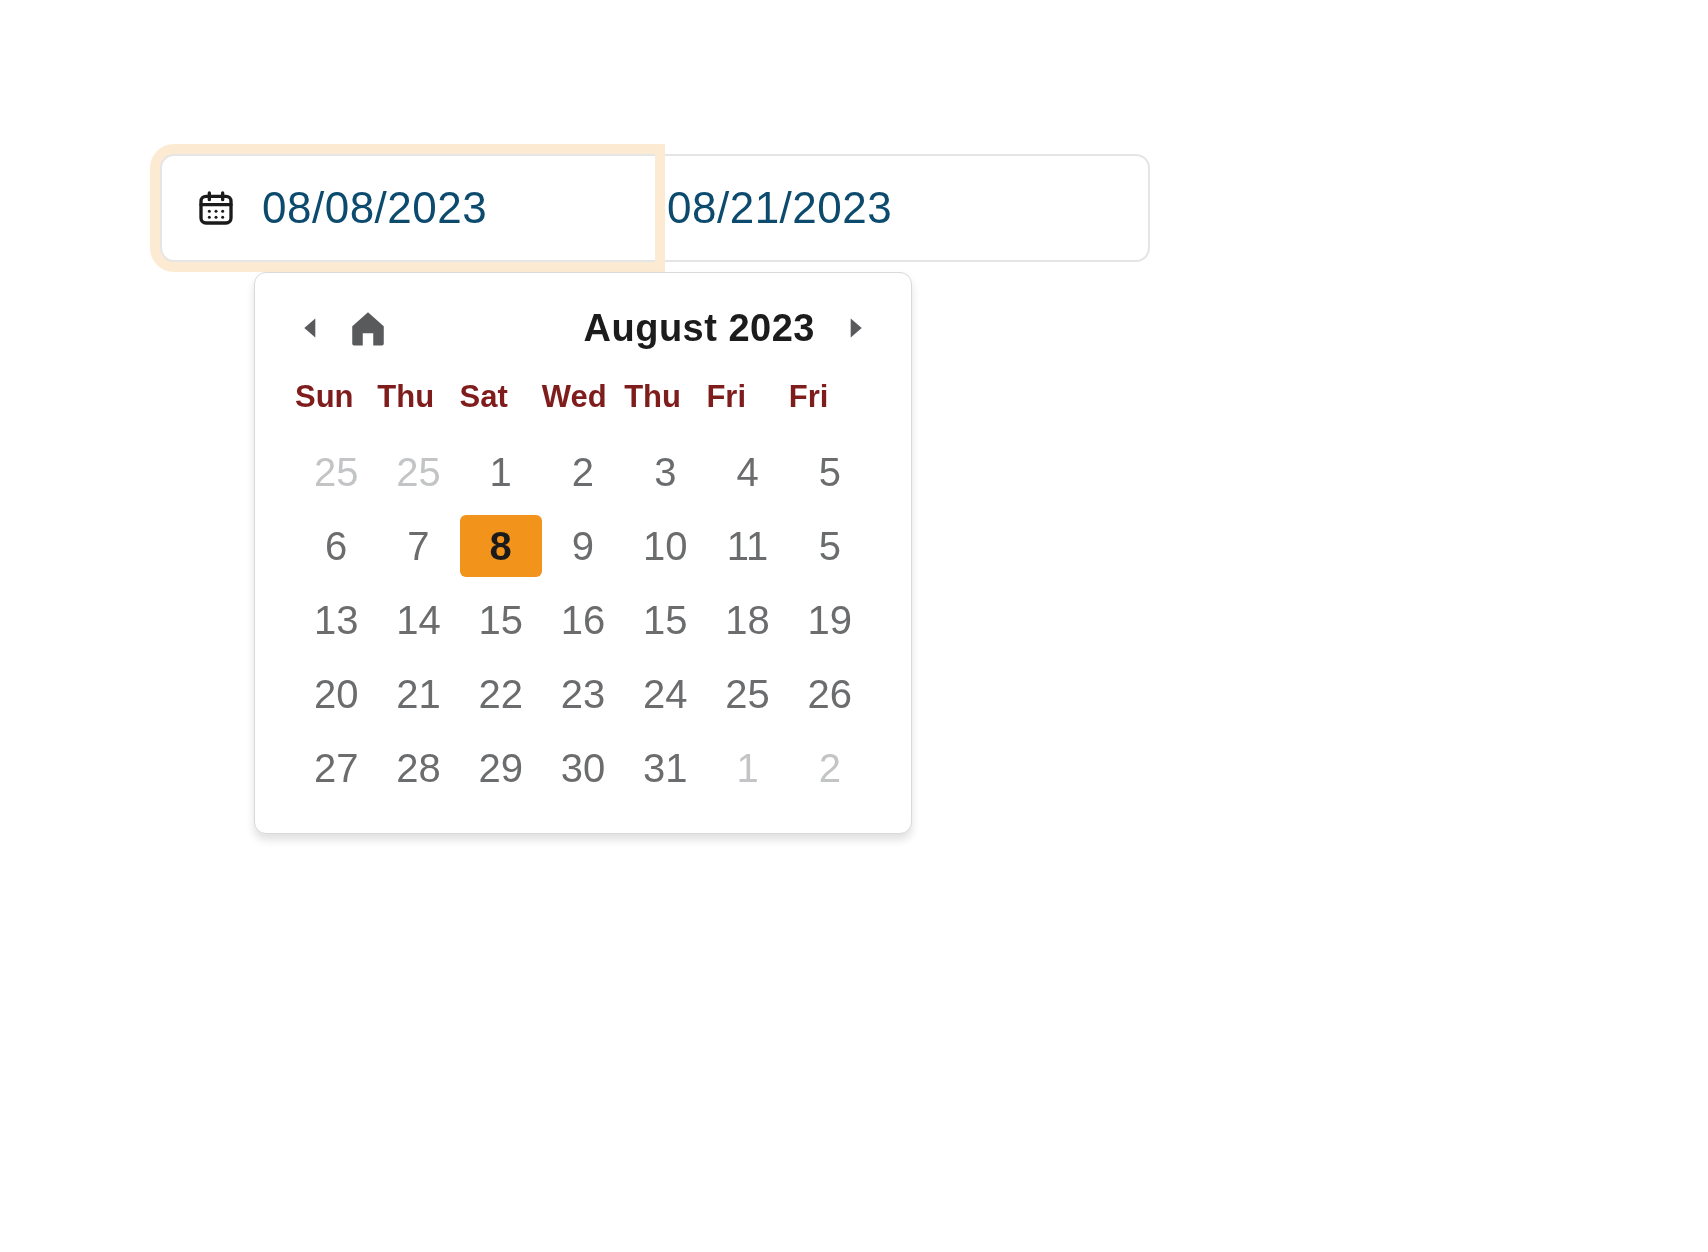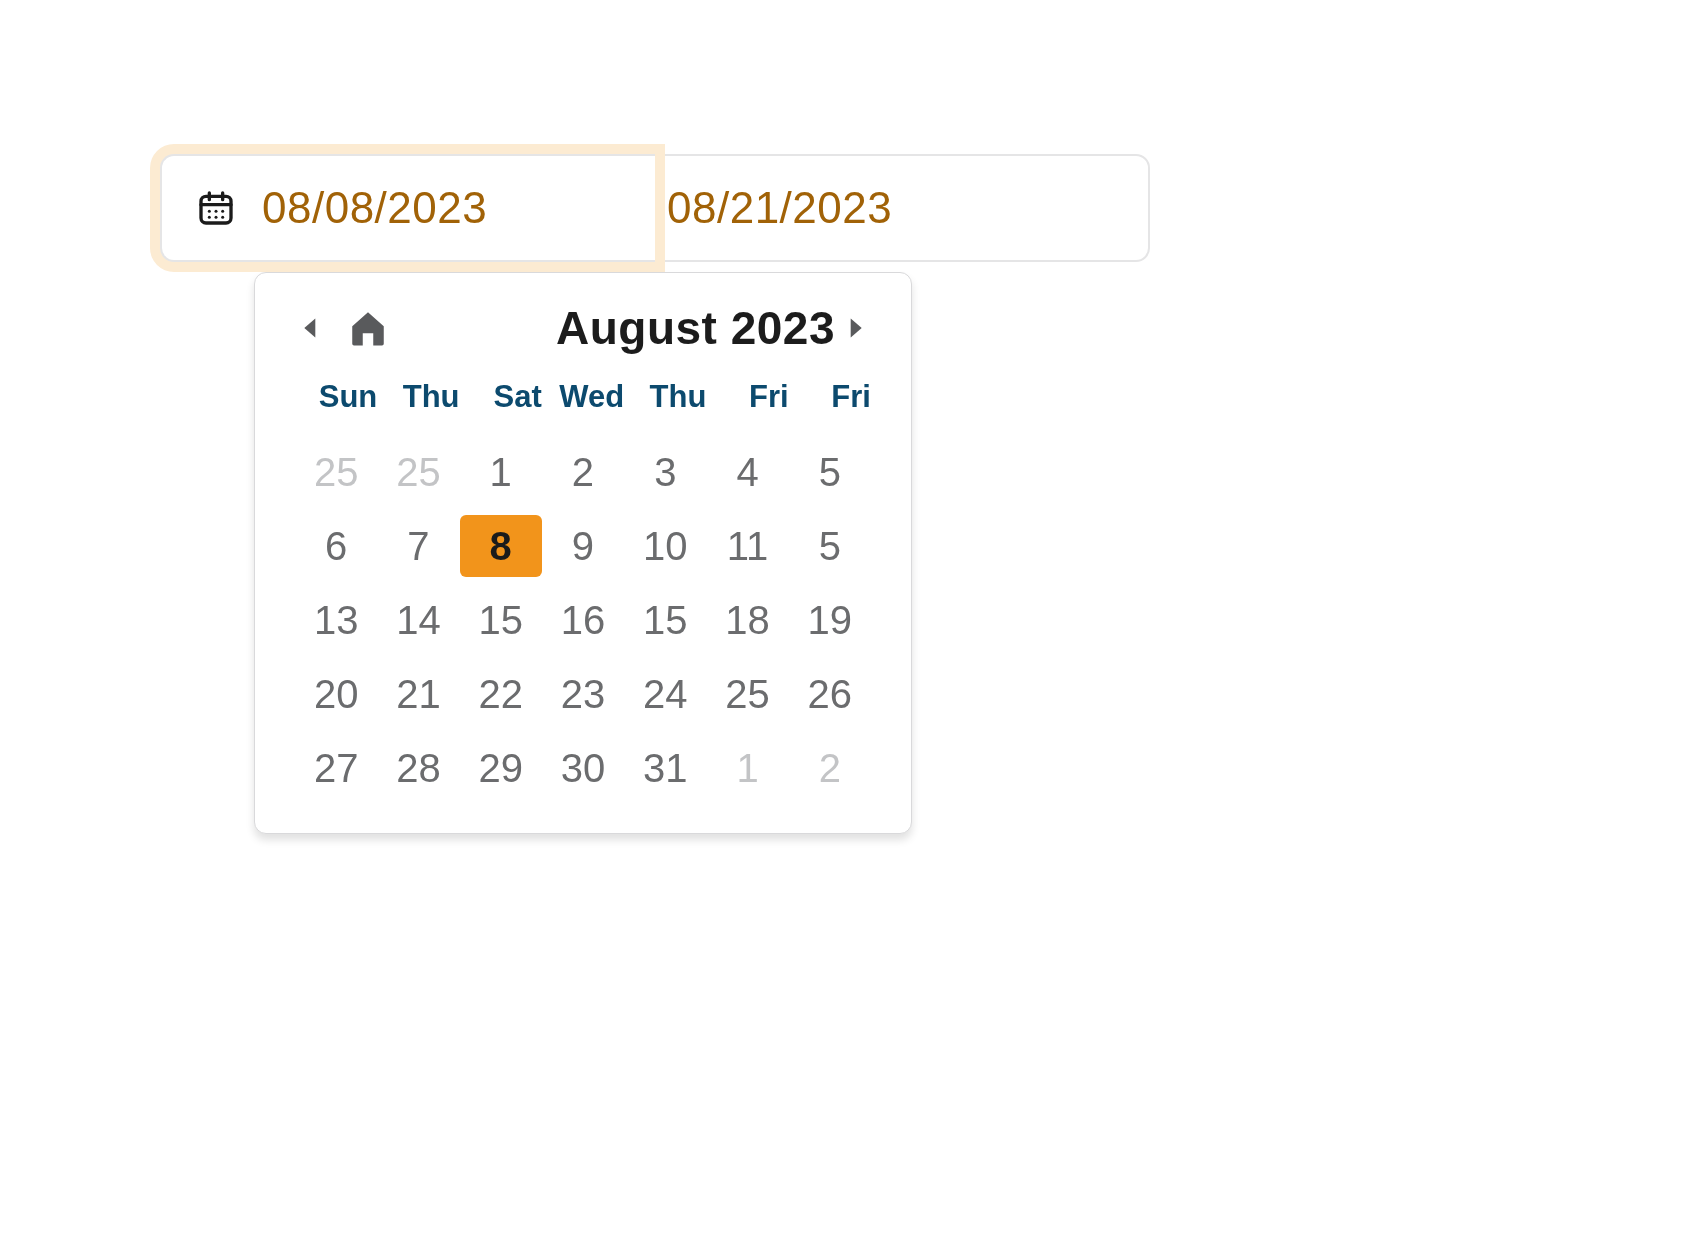--- a/index.html
+++ b/index.html
@@ -33,21 +33,21 @@
     z-index: 2;
   }
   .date-field.end {
     border-radius: 0 14px 14px 0;
     position: relative;
     z-index: 1;
     padding-left: 10px;
   }
   .date-field .value {
     font-size: 44px;
-    color: #a16207;
+    color: #0c4a6e;
     letter-spacing: 0.5px;
   }
   .cal-icon { width: 40px; height: 40px; flex: 0 0 40px; }
 
   .popover {
     position: absolute;
     left: 254px;
     top: 272px;
     width: 658px;
     background: #ffffff;
@@ -74,37 +74,37 @@
   .home-btn {
     width: 46px;
     height: 46px;
     display: flex;
     align-items: center;
     justify-content: center;
     margin-left: 22px;
   }
   .title-spacer { flex: 1 1 auto; }
   .month-title {
-    font-size: 46px;
+    font-size: 38px;
     font-weight: 700;
     color: #1c1c1c;
-    margin-right: 8px;
+    margin-right: 28px;
     letter-spacing: 0.5px;
   }
 
   .grid {
     display: grid;
     grid-template-columns: repeat(7, 1fr);
     row-gap: 12px;
   }
   .dow {
     font-size: 31px;
     font-weight: 700;
-    color: #0c4a6e;
-    text-align: right;
+    color: #7f1d1d;
+    text-align: left;
     padding: 6px 0 14px 0;
   }
   .day {
     font-size: 40px;
     font-weight: 500;
     color: #6b6c6e;
     text-align: center;
     height: 62px;
     line-height: 62px;
     border-radius: 6px;

